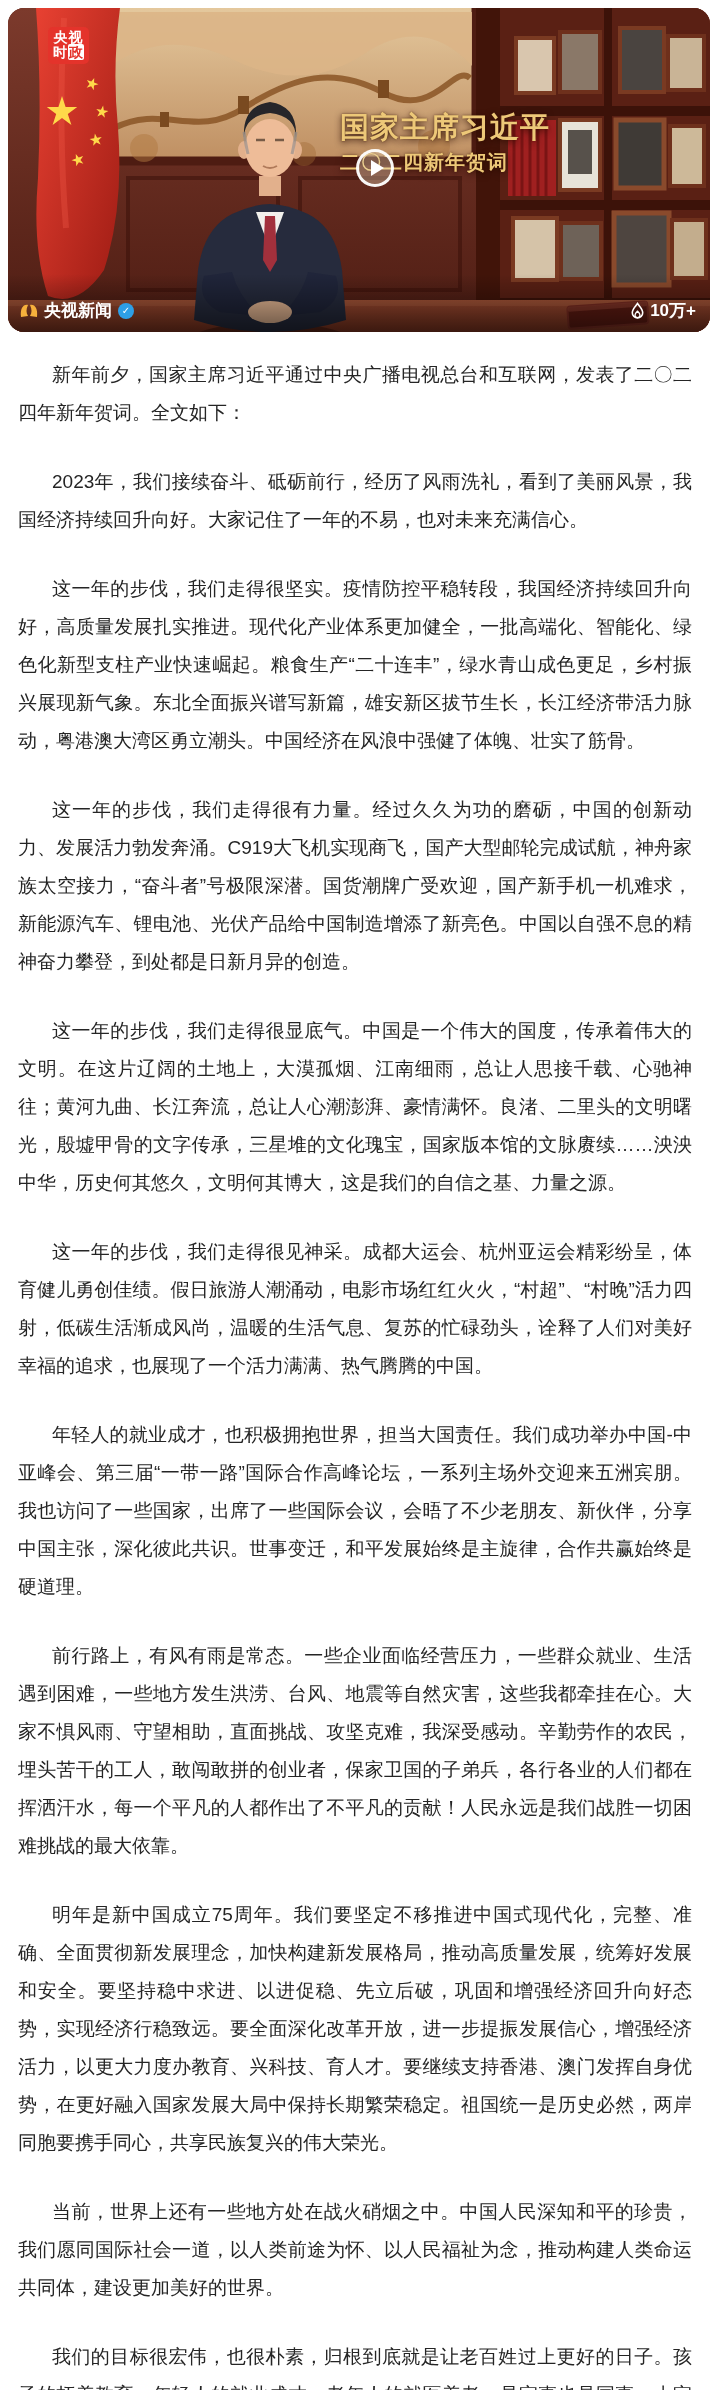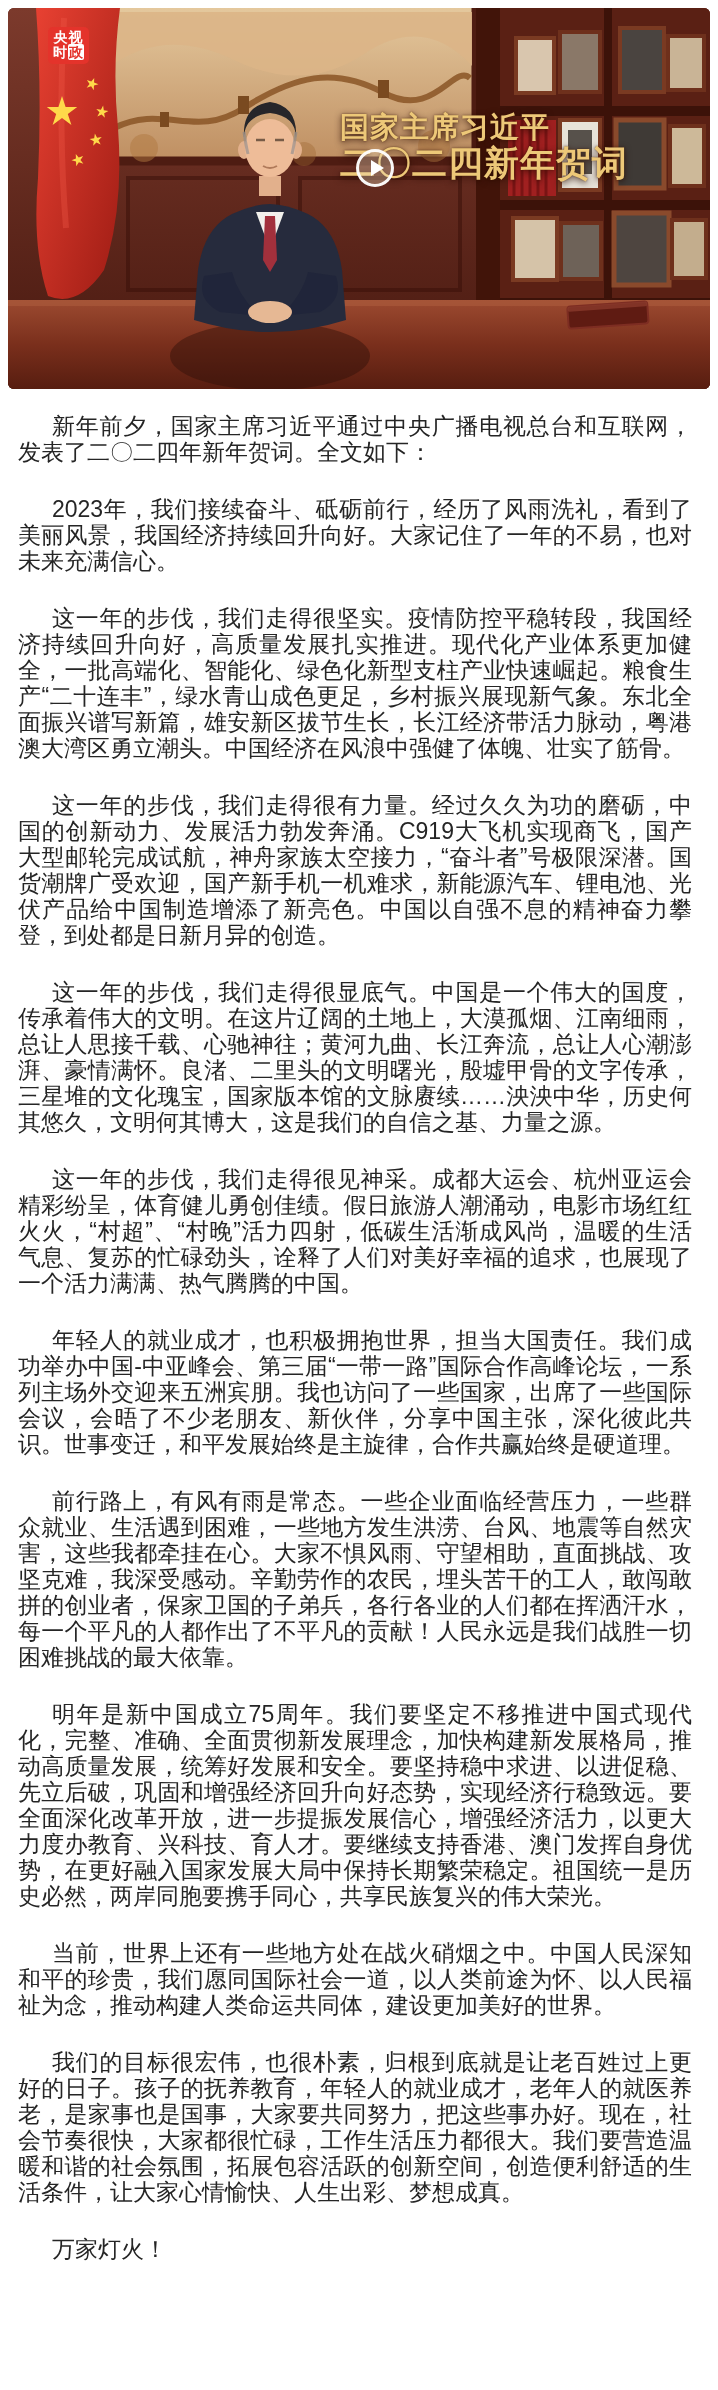--- a/index.html
+++ b/index.html
@@ -1,50 +1,50 @@
 <!DOCTYPE html>
 <html><head>
 <meta charset="utf-8">
 <style>
   html,body{margin:0;padding:0;background:#ffffff;}
   body{width:718px;font-family:"Liberation Sans","DejaVu Sans",sans-serif;color:#262626;}
 
   
-  .video-wrap{position:relative;margin:8px 8px 0 8px;width:702px;height:381px;
-    border-radius:6px;overflow:hidden;background:#51190f;cursor:pointer;}
+  .video-wrap{position:relative;margin:8px 8px 0 8px;width:702px;height:324px;
+    border-radius:16px;overflow:hidden;background:#51190f;cursor:pointer;}
   .scene{position:absolute;inset:0;display:block;}
 
   .cctv-badge{position:absolute;left:40px;top:19px;z-index:5;background:#e4332b;color:#fff;
     border-radius:5px;padding:3px 5px 4px;font-size:14px;font-weight:700;line-height:15px;
     text-align:center;letter-spacing:1px;}
   .cctv-badge .inv{background:#fff;color:#e4332b;border-radius:2px;padding:0 1px;letter-spacing:0;}
 
   .video-title{position:absolute;left:332px;top:103px;z-index:3;color:#edc878;font-weight:700;
     text-shadow:0 2px 7px rgba(40,10,0,.85),0 0 2px rgba(60,20,0,.6);letter-spacing:1px;white-space:nowrap;}
   .vt-line1{font-size:29px;line-height:33px;}
-  .vt-line2{font-size:35px;line-height:31px;margin-top:3px;}
+  .vt-line2{font-size:20px;line-height:31px;margin-top:3px;}
 
   .play-btn{position:absolute;left:348px;top:141px;width:38px;height:38px;border-radius:50%;
     border:3px solid rgba(255,255,255,.95);background:rgba(235,220,190,.35);z-index:4;
     display:flex;align-items:center;justify-content:center;box-sizing:border-box;}
   .play-tri{width:0;height:0;border-left:13px solid #fff;border-top:8px solid transparent;
     border-bottom:8px solid transparent;margin-left:4px;}
 
   .video-bar{position:absolute;left:0;right:0;bottom:0;z-index:5;height:58px;
     background:linear-gradient(180deg,rgba(0,0,0,0),rgba(0,0,0,.55));
     display:flex;align-items:flex-end;justify-content:space-between;
     padding:0 14px 10px 12px;box-sizing:border-box;}
   .channel{display:flex;align-items:center;gap:6px;color:#fff;font-size:17px;font-weight:700;}
   .views{display:flex;align-items:center;gap:5px;color:#fff;font-size:17px;font-weight:600;}
   .check{width:16px;height:16px;border-radius:50%;background:#2e9fe6;color:#fff;font-size:10px;
     font-weight:700;display:flex;align-items:center;justify-content:center;line-height:1;}
 
   
   .article{padding:24px 18px 8px 18px;}
-  .para{font-size:23px;line-height:26px;margin:0 8px 31px 0;text-indent:34px;color:#252525;
+  .para{font-size:19px;line-height:38px;margin:0 8px 31px 0;text-indent:34px;color:#252525;
     text-align:justify;word-break:break-all;}
   .source{font-size:15px;font-weight:700;color:#1e1e1e;margin:46px 0 6px 0;}
 </style>
 </head>
 <body>
 
 <div class="video-wrap">
 
   <svg class="scene" viewBox="0 0 702 381" width="702" height="381">
     <defs>
@@ -157,20 +157,37 @@
 
   <div class="video-title">
     <div class="vt-line1">国家主席习近平</div>
     <div class="vt-line2">二〇二四新年贺词</div>
   </div>
 
   <div class="play-btn">
     <span class="play-tri"></span>
   </div>
 
+  <div class="video-bar">
+    <div class="channel">
+      <svg width="18" height="16" viewBox="0 0 18 16">
+        <path d="M1,14 C0,6 3,1 8,2 C6,6 6,10 8,13 Z" fill="#f6b03c"></path>
+        <path d="M17,14 C18,6 15,1 10,2 C12,6 12,10 10,13 Z" fill="#f6b03c"></path>
+      </svg>
+      <span>央视新闻</span>
+      <span class="check">✓</span>
+    </div>
+    <div class="views">
+      <svg width="15" height="18" viewBox="0 0 15 18">
+        <path d="M7.5,1.5 C5,5 2.3,7.2 2.3,10.7 a5.2,5.2 0 0 0 10.4,0 C12.7,7.2 10,5 7.5,1.5 Z" fill="none" stroke="#ffffff" stroke-width="1.6"></path>
+        <path d="M7.5,15.6 a2.5,2.5 0 0 1 -2.5,-2.5 c0,-1.6 1.3,-2.8 2.5,-4 c1.2,1.2 2.5,2.4 2.5,4 a2.5,2.5 0 0 1 -2.5,2.5 Z" fill="none" stroke="#ffffff" stroke-width="1.3"></path>
+      </svg>
+      <span>10万+</span>
+    </div>
+  </div>
 </div>
 
 <div class="article">
   <div>
       <p class="para">新年前夕，国家主席习近平通过中央广播电视总台和互联网，发表了二〇二四年新年贺词。全文如下：</p>
       <p class="para">2023年，我们接续奋斗、砥砺前行，经历了风雨洗礼，看到了美丽风景，我国经济持续回升向好。大家记住了一年的不易，也对未来充满信心。</p>
       <p class="para">这一年的步伐，我们走得很坚实。疫情防控平稳转段，我国经济持续回升向好，高质量发展扎实推进。现代化产业体系更加健全，一批高端化、智能化、绿色化新型支柱产业快速崛起。粮食生产“二十连丰”，绿水青山成色更足，乡村振兴展现新气象。东北全面振兴谱写新篇，雄安新区拔节生长，长江经济带活力脉动，粤港澳大湾区勇立潮头。中国经济在风浪中强健了体魄、壮实了筋骨。</p>
       <p class="para">这一年的步伐，我们走得很有力量。经过久久为功的磨砺，中国的创新动力、发展活力勃发奔涌。C919大飞机实现商飞，国产大型邮轮完成试航，神舟家族太空接力，“奋斗者”号极限深潜。国货潮牌广受欢迎，国产新手机一机难求，新能源汽车、锂电池、光伏产品给中国制造增添了新亮色。中国以自强不息的精神奋力攀登，到处都是日新月异的创造。</p>
       <p class="para">这一年的步伐，我们走得很显底气。中国是一个伟大的国度，传承着伟大的文明。在这片辽阔的土地上，大漠孤烟、江南细雨，总让人思接千载、心驰神往；黄河九曲、长江奔流，总让人心潮澎湃、豪情满怀。良渚、二里头的文明曙光，殷墟甲骨的文字传承，三星堆的文化瑰宝，国家版本馆的文脉赓续……泱泱中华，历史何其悠久，文明何其博大，这是我们的自信之基、力量之源。</p>
       <p class="para">这一年的步伐，我们走得很见神采。成都大运会、杭州亚运会精彩纷呈，体育健儿勇创佳绩。假日旅游人潮涌动，电影市场红红火火，“村超”、“村晚”活力四射，低碳生活渐成风尚，温暖的生活气息、复苏的忙碌劲头，诠释了人们对美好幸福的追求，也展现了一个活力满满、热气腾腾的中国。</p>

